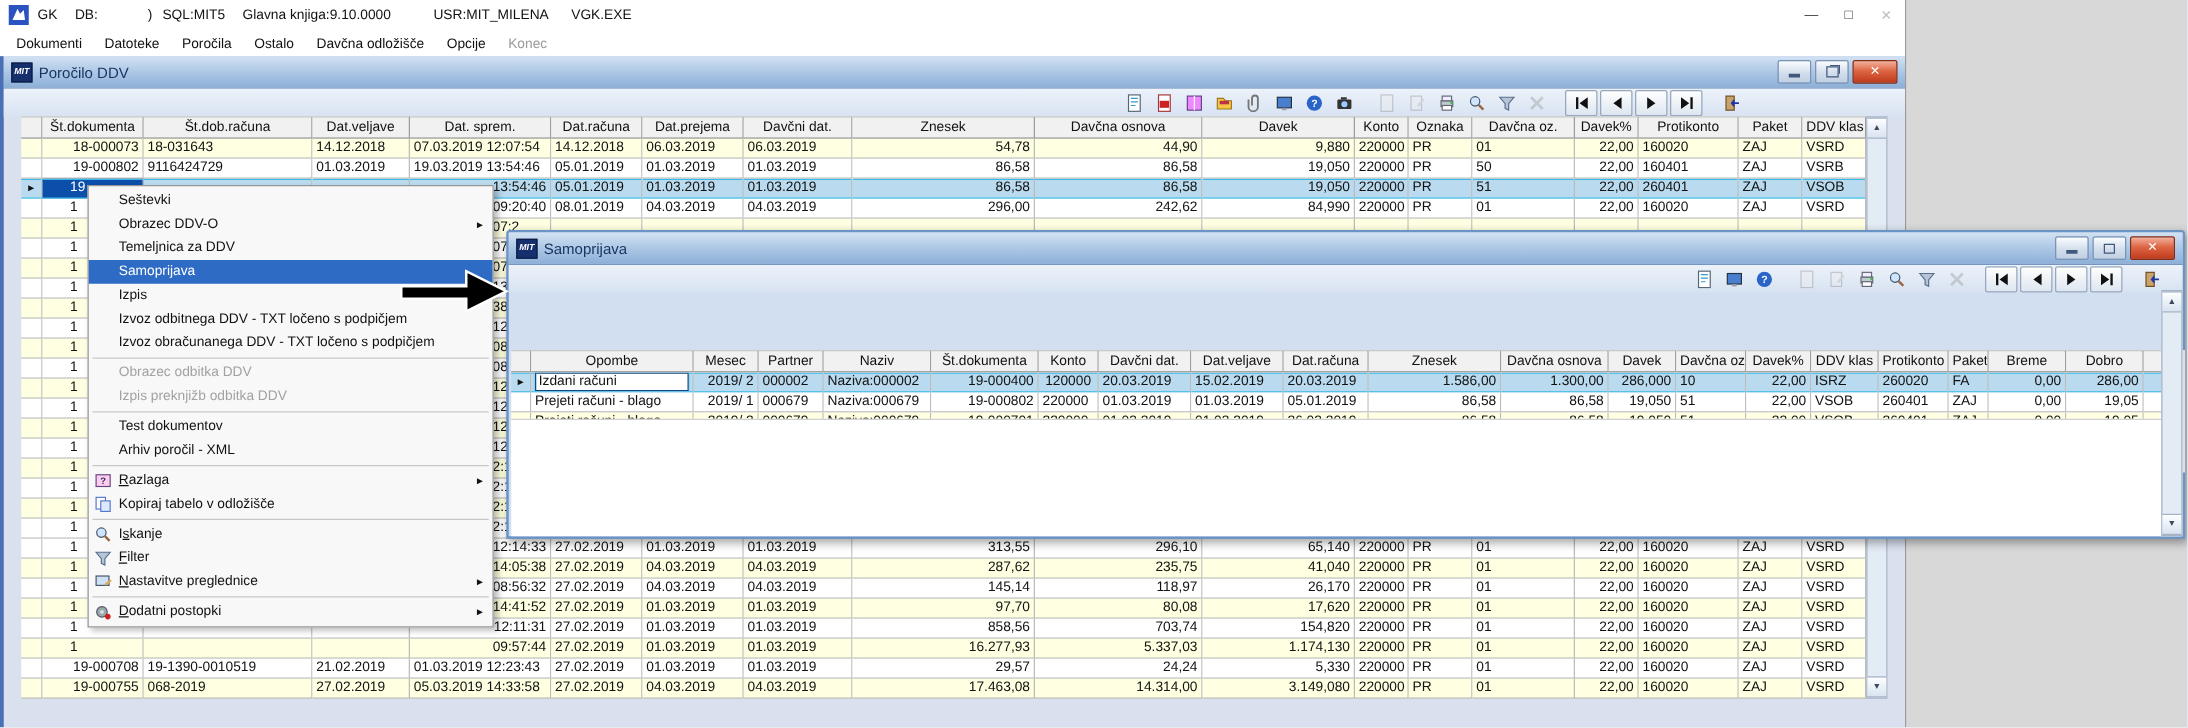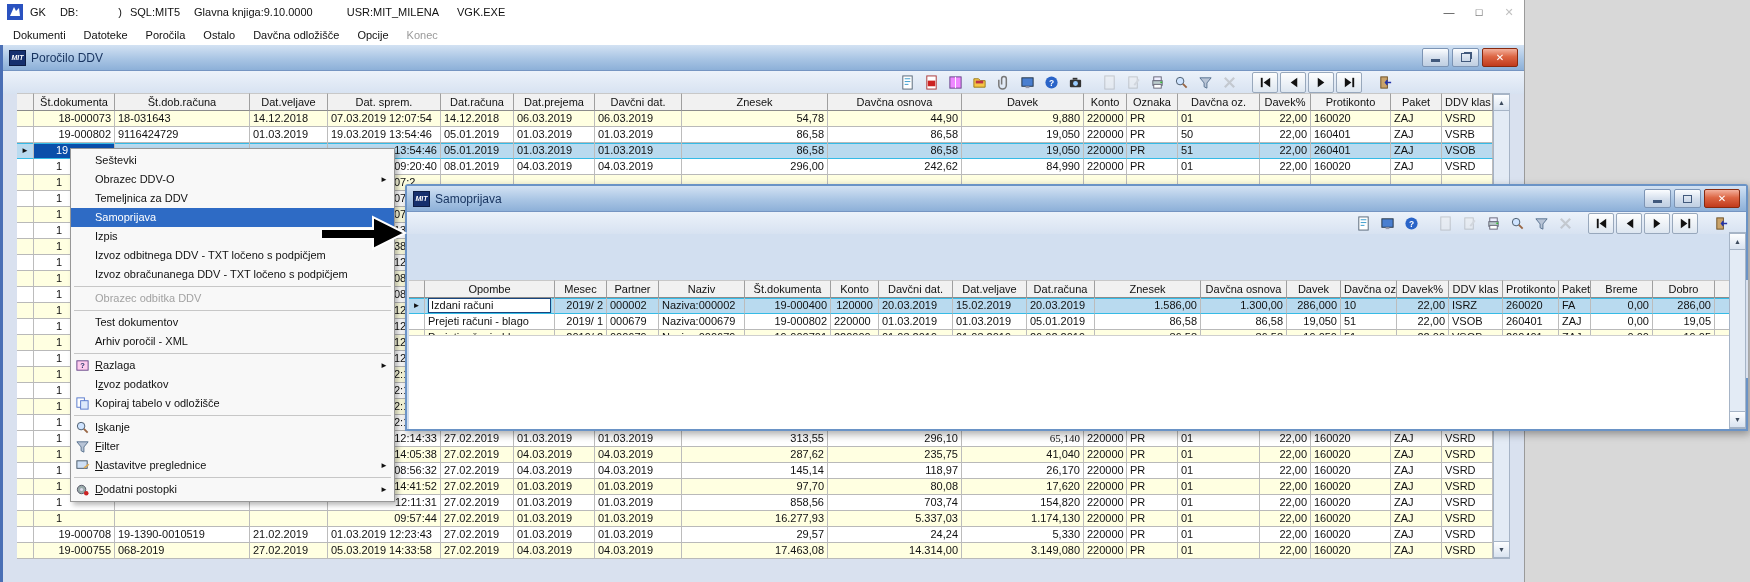--- a/index.html
+++ b/index.html
@@ -657,21 +657,21 @@
             <div class="gc mark" style="width: 17px;"></div>
             <div class="gc ar c-fragleft" style="width: 81px;">1</div>
             <div class="gc al" style="width: 135px;"></div>
             <div class="gc al" style="width: 78px;"></div>
             <div class="gc al c-right" style="width: 113px;">12:14:33</div>
             <div class="gc al" style="width: 73px;">27.02.2019</div>
             <div class="gc al" style="width: 81px;">01.03.2019</div>
             <div class="gc al" style="width: 87px;">01.03.2019</div>
             <div class="gc ar" style="width: 146px;">313,55</div>
             <div class="gc ar" style="width: 134px;">296,10</div>
-            <div class="gc ar" style="width: 122px; font-family: Liberation Serif, serif;">65,140</div>
+            <div class="gc ar" style="width: 122px;">65,140</div>
             <div class="gc al" style="width: 43px;">220000</div>
             <div class="gc al" style="width: 51px;">PR</div>
             <div class="gc al" style="width: 82px;">01</div>
             <div class="gc ar" style="width: 51px;">22,00</div>
             <div class="gc al" style="width: 80px;">160020</div>
             <div class="gc al" style="width: 51px;">ZAJ</div>
             <div class="gc al" style="width: 51px;">VSRD</div>
           </div>
           <div class="grow gr y">
             <div class="gc mark" style="width: 17px;"></div>
@@ -824,29 +824,29 @@
   <div class="cmenu" id="context-menu">
       <div class="ci">Seštevki</div>
       <div class="ci">Obrazec DDV-O<span class="sub">►</span></div>
       <div class="ci">Temeljnica za DDV</div>
       <div class="ci sel">Samoprijava</div>
       <div class="ci">Izpis<span class="sub">►</span></div>
       <div class="ci">Izvoz odbitnega DDV - TXT ločeno s podpičjem</div>
       <div class="ci">Izvoz obračunanega DDV - TXT ločeno s podpičjem</div>
       <div class="csep"></div>
       <div class="ci dis">Obrazec odbitka DDV</div>
+      <div class="ci dis">Izpis preknjižb odbitka DDV</div>
       <div class="csep"></div>
       <div class="ci">Test dokumentov</div>
       <div class="ci">Arhiv poročil - XML</div>
       <div class="csep"></div>
       <div class="ci"><svg viewBox="0 0 16 16" width="15" height="15" class="cicon">
           <rect x="2" y="3" width="12" height="10" fill="#fce" stroke="#648"></rect>
           <text x="8" y="11" font-size="8" fill="#236" text-anchor="middle" font-weight="bold">?</text>
         </svg><span class="u">R</span>azlaga<span class="sub">►</span></div>
-      <div class="ci">I<span class="u">z</span>voz podatkov</div>
       <div class="ci"><svg viewBox="0 0 16 16" width="15" height="15" class="cicon">
           <rect x="2" y="2" width="8" height="10" fill="#fff" stroke="#57c"></rect>
           <rect x="6" y="5" width="8" height="9" fill="#dce9fb" stroke="#57c"></rect>
         </svg>Kopiraj tabelo v odložišče</div>
       <div class="csep"></div>
       <div class="ci"><svg viewBox="0 0 16 16" width="15" height="15" class="cicon">
           <circle cx="6.5" cy="6.5" r="4" fill="#cfe4ff" stroke="#456"></circle>
           <path d="M9.5 9.5l4 4" stroke="#964" stroke-width="2"></path>
         </svg>I<span class="u">s</span>kanje</div>
       <div class="ci"><svg viewBox="0 0 16 16" width="15" height="15" class="cicon">

